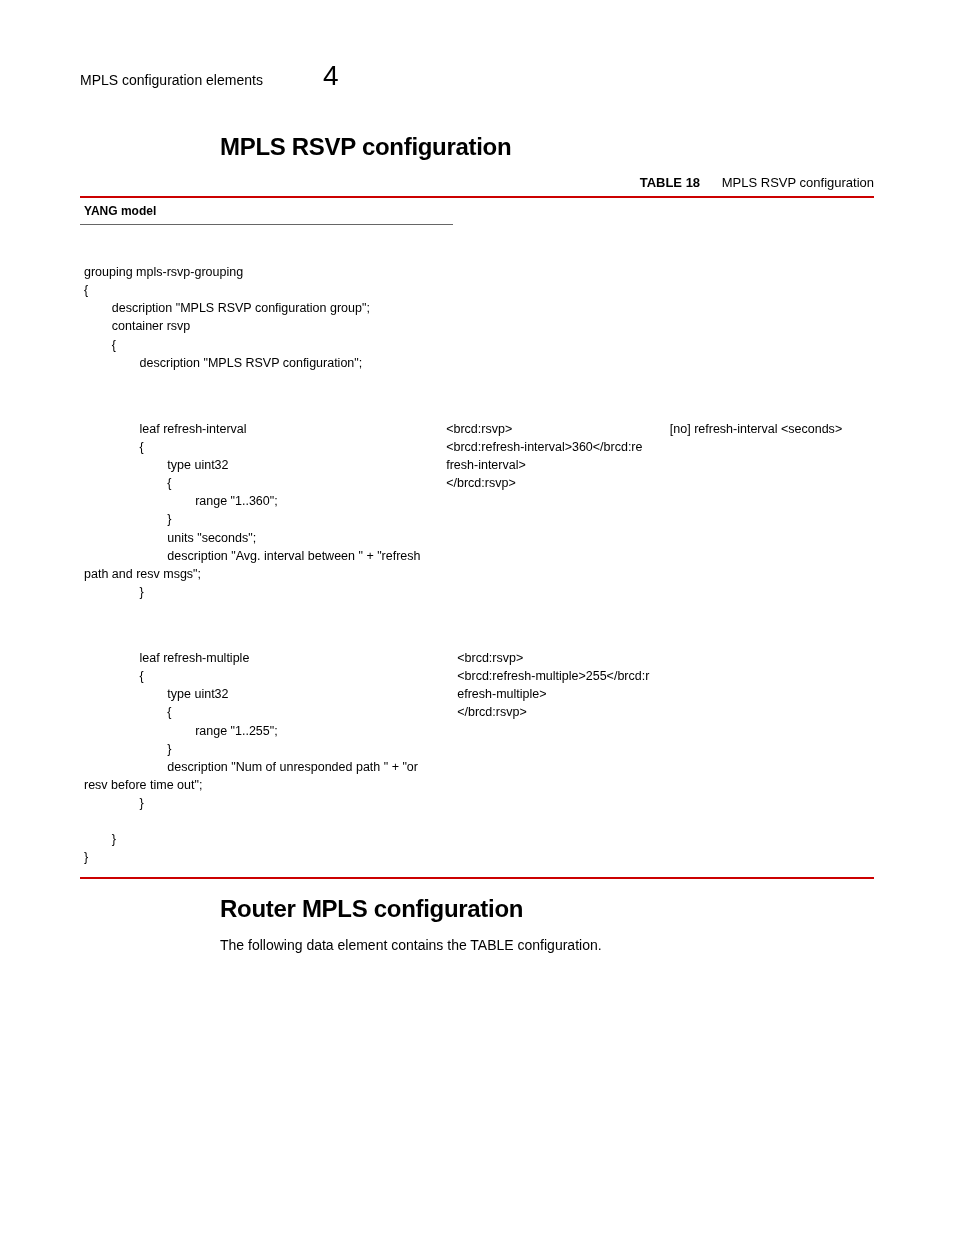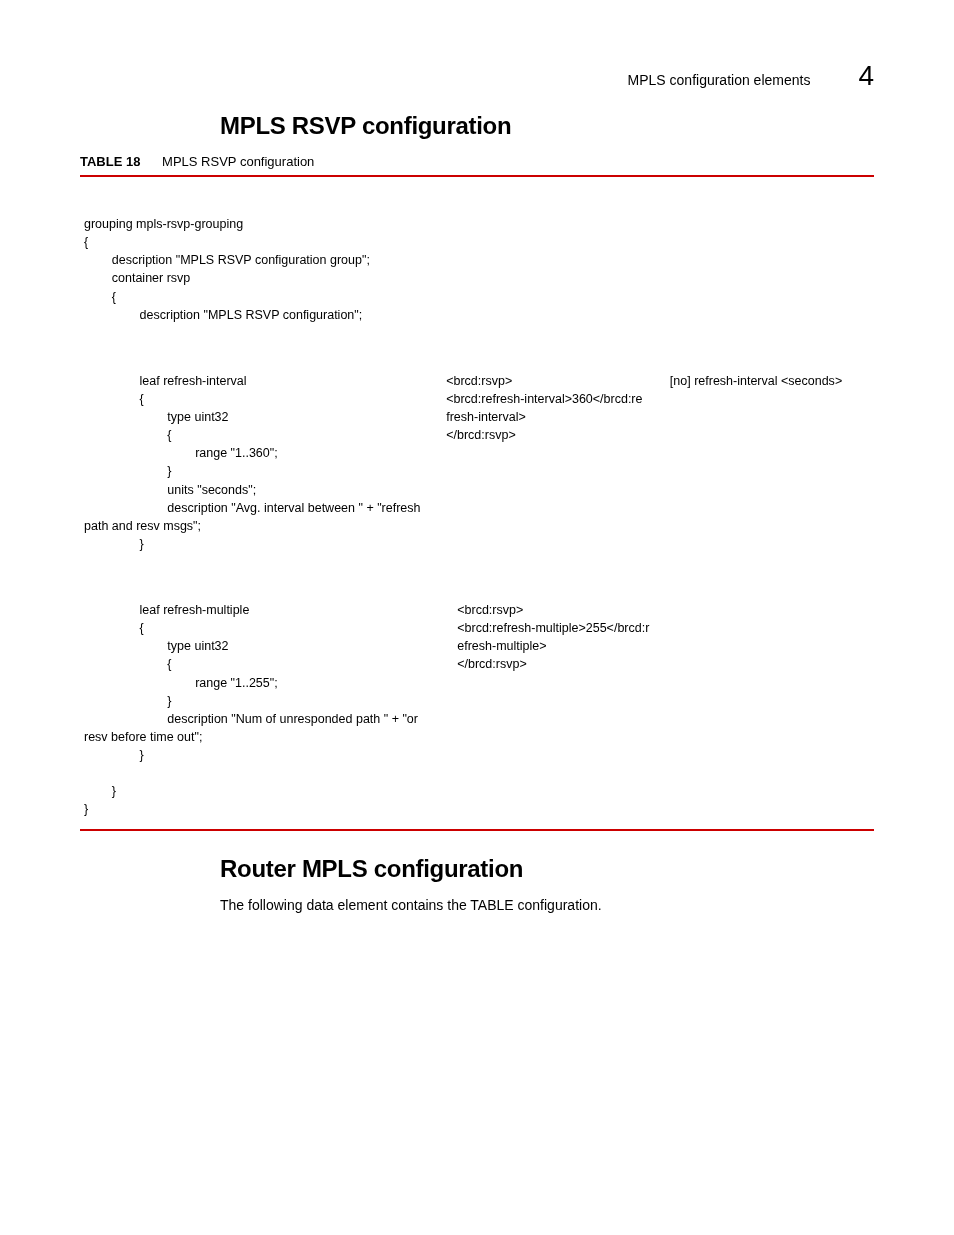--- a/index.html
+++ b/index.html
@@ -4,24 +4,23 @@
 <style>
   body {
     font-family: Arial, Helvetica, sans-serif;
     margin: 0;
     padding: 60px 80px 60px 80px;
     color: #000;
     font-size: 13.5px;
   }
   .header-row {
     display: flex;
-    justify-content: flex-end;
     align-items: baseline;
-    gap: 48px;
-    margin-bottom: 20px;
+    gap: 60px;
+    margin-bottom: 41px;
   }
   .header-text {
     font-size: 14px;
   }
   .header-num {
     font-size: 28px;
     font-weight: normal;
   }
   h2.section {
     font-family: Arial, Helvetica, sans-serif;
@@ -34,20 +33,21 @@
   .indented {
     margin-left: 140px;
   }
   .intro {
     font-size: 14px;
     margin-bottom: 18px;
   }
   .table-caption {
     font-size: 13px;
     margin-bottom: 6px;
+    text-align: right;
   }
   .table-caption b { font-weight: bold; font-family: Arial, sans-serif; font-stretch: condensed; }
   .table {
     width: 100%;
     border-top: 2px solid #c00;
     border-bottom: 2px solid #c00;
   }
   .trow {
     display: flex;
   }
@@ -85,20 +85,21 @@
 </div>
 
 <div class="table-caption">
   <b>TABLE 18</b>
   &nbsp;&nbsp;&nbsp;&nbsp;
   <span>MPLS RSVP configuration</span>
 </div>
 
 <div class="table">
   <div class="trow">
+    <div class="th col-yang">YANG model</div>
   </div>
 
   <div class="trow">
     <div class="td col-yang pre">grouping mpls-rsvp-grouping
 {
         description "MPLS RSVP configuration group";
         container rsvp
         {
                 description "MPLS RSVP configuration";</div>
     <div class="td col-xml"></div>
@@ -142,16 +143,16 @@
 }</div>
     <div class="td col-xml">
       <span class="italic">&lt;brcd:rsvp&gt;</span><br>
       <span class="italic">&lt;brcd:refresh-multiple&gt;255&lt;/brcd:r</span><br>
       <span class="italic">efresh-multiple&gt;</span><br>
       <span class="italic">&lt;/brcd:rsvp&gt;</span>
     </div>
   </div>
 </div>
 
-<div class="indented" style="margin-top:24px;">
+<div class="indented" style="margin-top:16px;">
   <h2 class="section">Router MPLS configuration</h2>
   <div class="intro">The following data element contains the TABLE configuration.</div>
 </div>
 
 </body></html>

